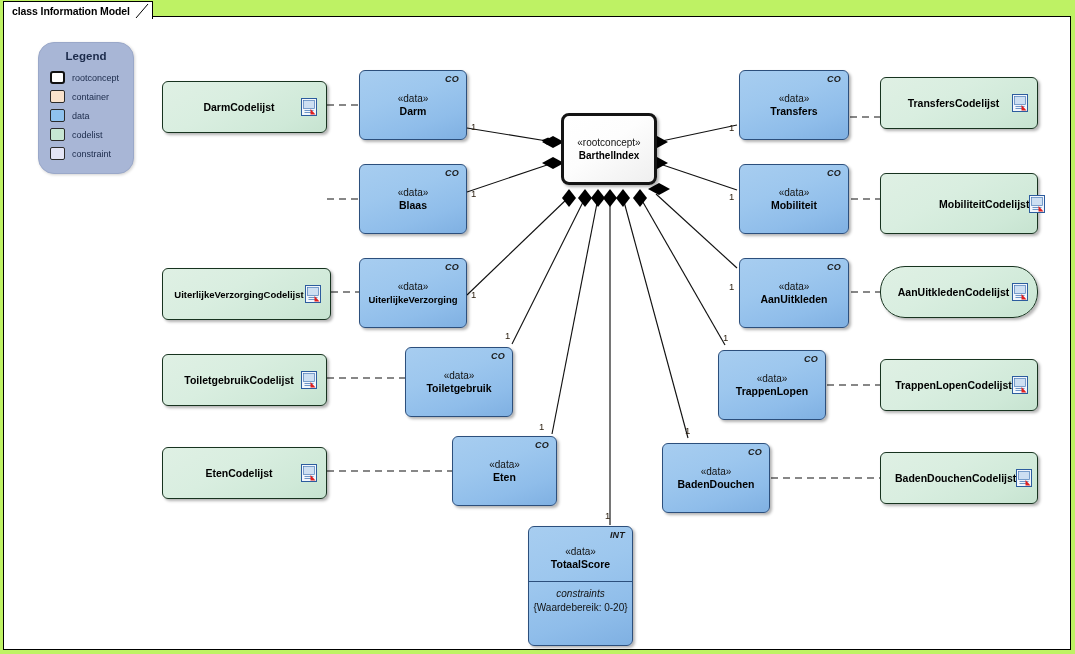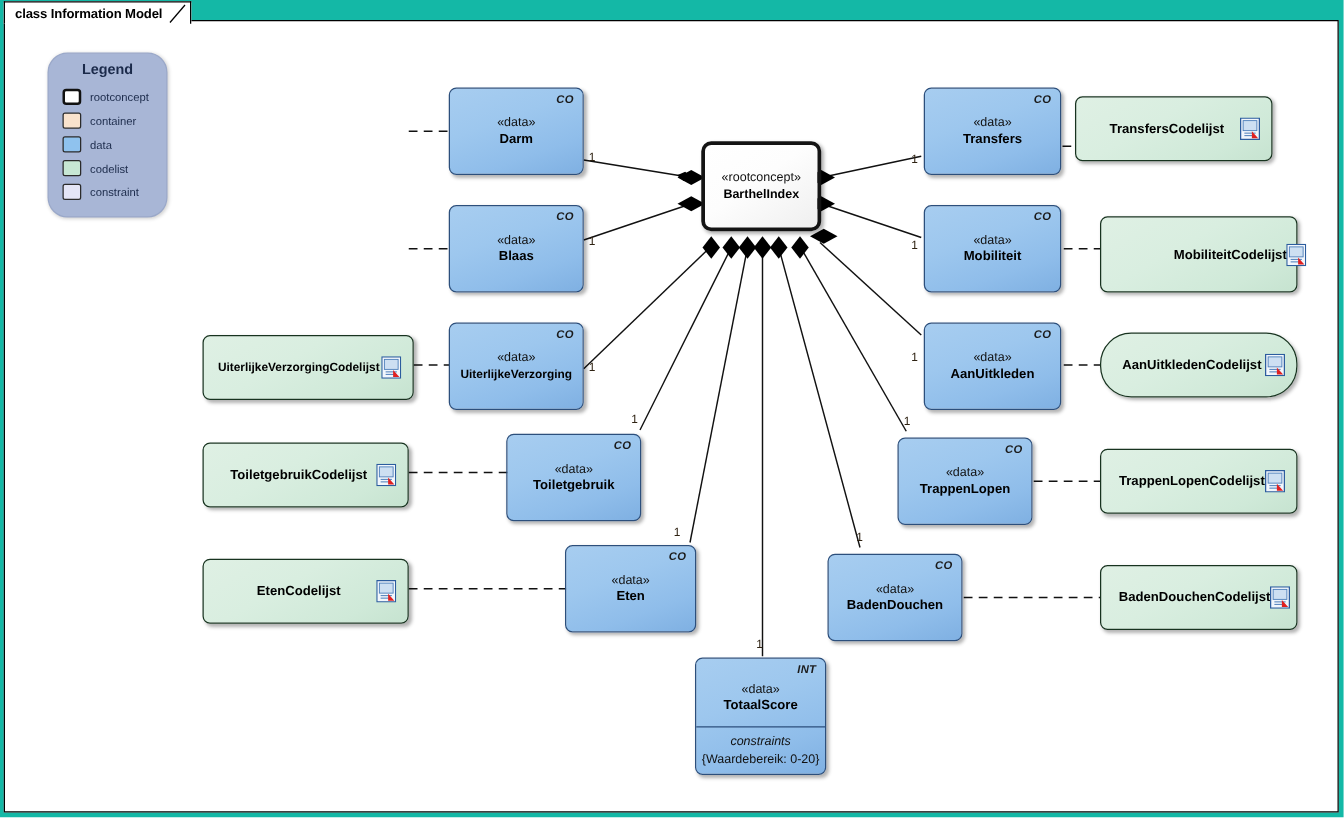--- a/index.html
+++ b/index.html
@@ -4,21 +4,21 @@
 <style>
   * { box-sizing: border-box; }
   html, body {
     margin: 0; padding: 0;
     background: #ffffff;
     font-family: "Liberation Sans", sans-serif;
   }
   #canvas {
     position: relative;
     width: 1075px; height: 654px;
-    background: #14b8a6;
+    background: #bef264;
     overflow: hidden;
   }
   
   #frame {
     position: absolute;
     left: 3px; top: 16px;
     width: 1068px; height: 634px;
     border: 1px solid #000;
     background: #ffffff;
   }
@@ -388,33 +388,43 @@
   </div>
 
   <div class="node data" style="left:662px; top:443px; width:108px; height:70px;">
     <div class="marker">CO</div>
     <div class="body">
       <div class="stereo">«data»</div>
       <div class="nname">BadenDouchen</div>
     </div>
   </div>
 
-  <div class="node data compart" style="left:556px; top:526px; width:105px; height:94px;">
+  <div class="node data compart" style="left:528px; top:526px; width:105px; height:120px;">
     <div class="marker">INT</div>
     <div class="body">
       <div class="stereo">«data»</div>
       <div class="nname">TotaalScore</div>
     </div>
     <div class="divider"></div>
     <div class="constraints">
       <div class="ctitle">constraints</div>
       <div class="cval">{Waardebereik: 0-20}</div>
     </div>
   </div>
 
+  <div class="node codelist" style="left:162px; top:81px; width:165px; height:52px;">
+    <div class="cl-label">DarmCodelijst</div>
+    <svg class="doc-icon" viewBox="0 0 16 18">
+      <rect x="0.5" y="0.5" width="15" height="17" fill="#f2f6fc" stroke="#2c5c9e" stroke-width="1"></rect>
+      <rect x="2.5" y="2.5" width="11" height="8" fill="#cddff2" stroke="#4a7cb8" stroke-width="0.7"></rect>
+      <line x1="3.5" y1="12.5" x2="12.5" y2="12.5" stroke="#4a7cb8" stroke-width="0.8"></line>
+      <line x1="3.5" y1="14.5" x2="10.5" y2="14.5" stroke="#4a7cb8" stroke-width="0.8"></line>
+      <path d="M9.5,11 L14.5,16.5 L9.5,16.5 Z" fill="#e02020"></path>
+    </svg>
+  </div>
 
 
   <div class="node codelist" style="left:162px; top:268px; width:169px; height:52px;">
     <div class="cl-label" style="font-size:9.5px; padding-left:10px;">UiterlijkeVerzorgingCodelijst</div>
     <svg class="doc-icon" viewBox="0 0 16 18">
       <rect x="0.5" y="0.5" width="15" height="17" fill="#f2f6fc" stroke="#2c5c9e" stroke-width="1"></rect>
       <rect x="2.5" y="2.5" width="11" height="8" fill="#cddff2" stroke="#4a7cb8" stroke-width="0.7"></rect>
       <line x1="3.5" y1="12.5" x2="12.5" y2="12.5" stroke="#4a7cb8" stroke-width="0.8"></line>
       <line x1="3.5" y1="14.5" x2="10.5" y2="14.5" stroke="#4a7cb8" stroke-width="0.8"></line>
       <path d="M9.5,11 L14.5,16.5 L9.5,16.5 Z" fill="#e02020"></path>
@@ -436,21 +446,21 @@
     <div class="cl-label">EtenCodelijst</div>
     <svg class="doc-icon" viewBox="0 0 16 18">
       <rect x="0.5" y="0.5" width="15" height="17" fill="#f2f6fc" stroke="#2c5c9e" stroke-width="1"></rect>
       <rect x="2.5" y="2.5" width="11" height="8" fill="#cddff2" stroke="#4a7cb8" stroke-width="0.7"></rect>
       <line x1="3.5" y1="12.5" x2="12.5" y2="12.5" stroke="#4a7cb8" stroke-width="0.8"></line>
       <line x1="3.5" y1="14.5" x2="10.5" y2="14.5" stroke="#4a7cb8" stroke-width="0.8"></line>
       <path d="M9.5,11 L14.5,16.5 L9.5,16.5 Z" fill="#e02020"></path>
     </svg>
   </div>
 
-  <div class="node codelist" style="left:860px; top:77px; width:158px; height:52px;">
+  <div class="node codelist" style="left:880px; top:77px; width:158px; height:52px;">
     <div class="cl-label">TransfersCodelijst</div>
     <svg class="doc-icon" viewBox="0 0 16 18">
       <rect x="0.5" y="0.5" width="15" height="17" fill="#f2f6fc" stroke="#2c5c9e" stroke-width="1"></rect>
       <rect x="2.5" y="2.5" width="11" height="8" fill="#cddff2" stroke="#4a7cb8" stroke-width="0.7"></rect>
       <line x1="3.5" y1="12.5" x2="12.5" y2="12.5" stroke="#4a7cb8" stroke-width="0.8"></line>
       <line x1="3.5" y1="14.5" x2="10.5" y2="14.5" stroke="#4a7cb8" stroke-width="0.8"></line>
       <path d="M9.5,11 L14.5,16.5 L9.5,16.5 Z" fill="#e02020"></path>
     </svg>
   </div>
 

